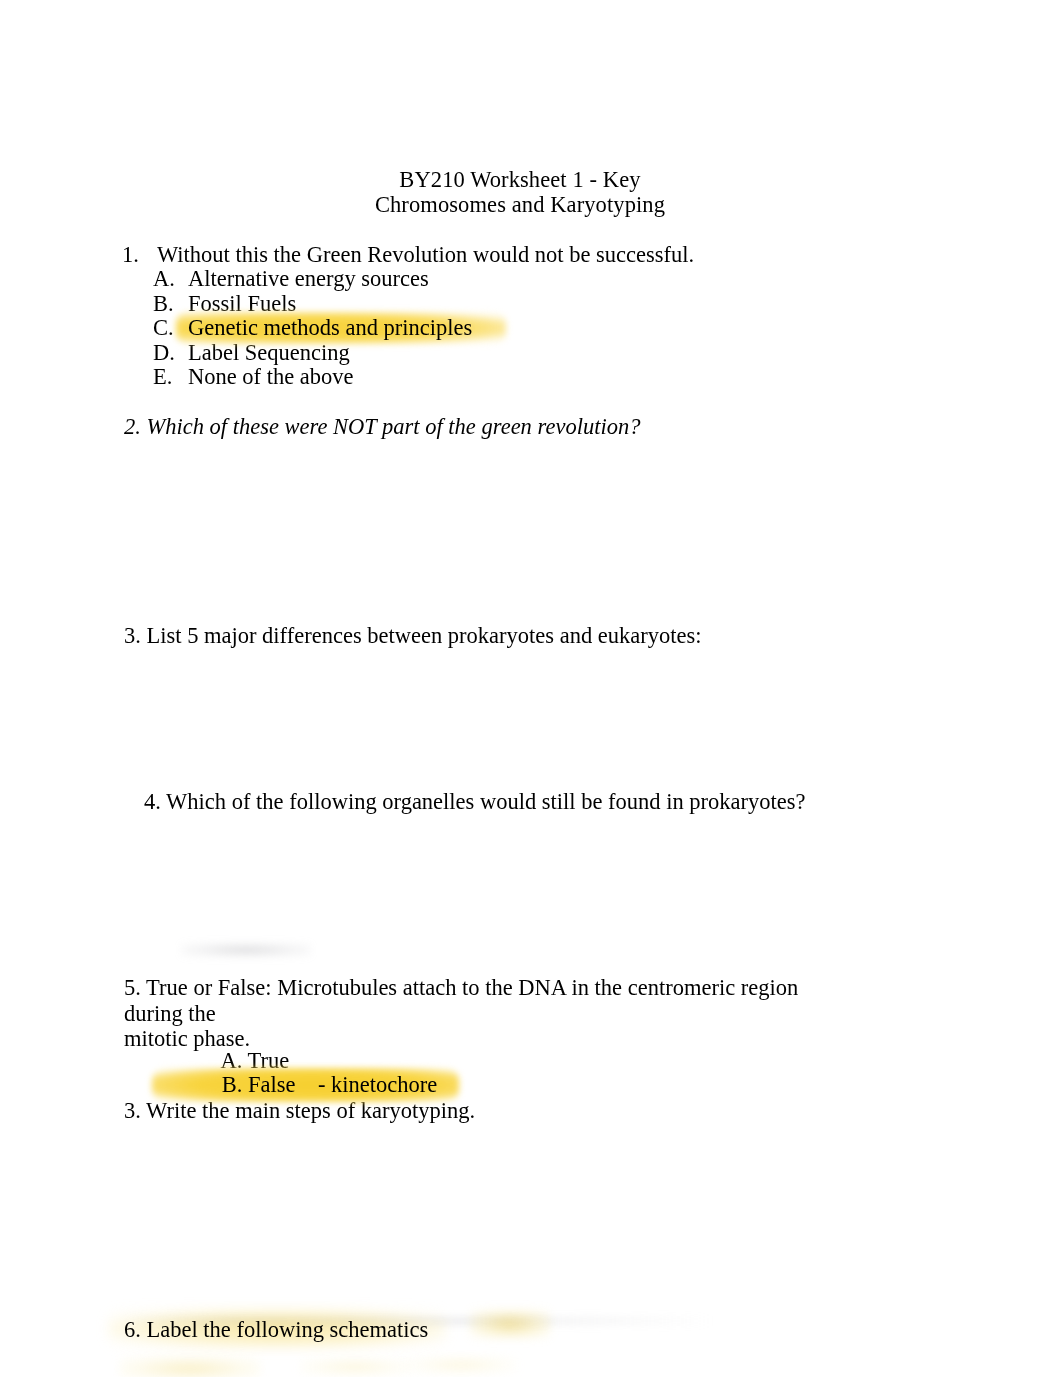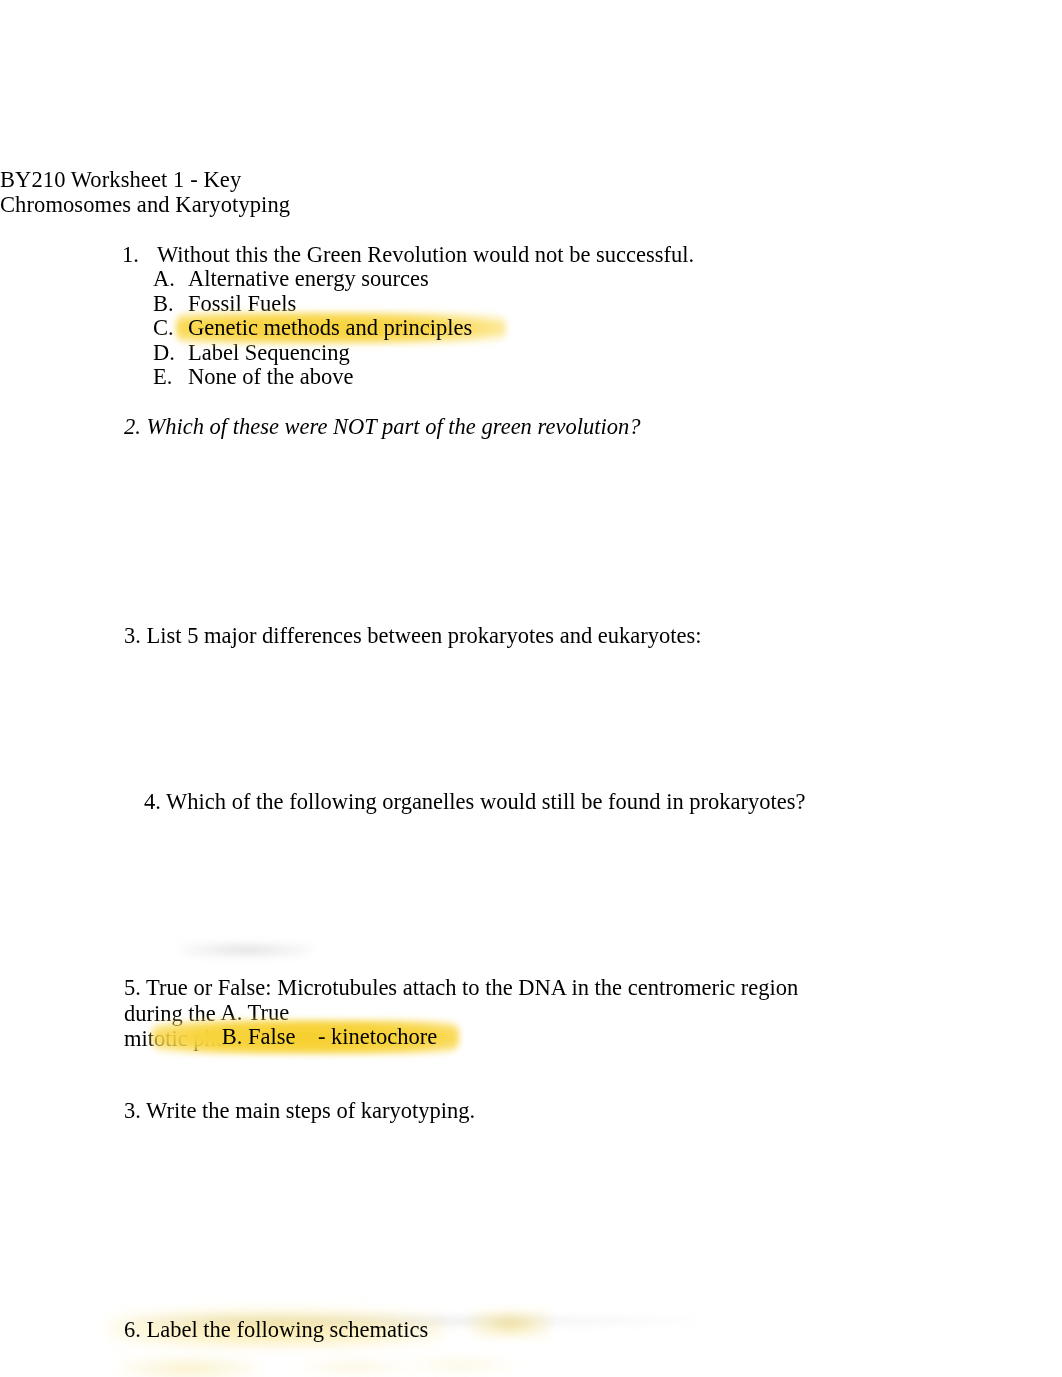--- a/index.html
+++ b/index.html
@@ -19,20 +19,21 @@
     background: #ffffff;
     overflow: hidden;
   }
 
   
   .doc-title {
     position: absolute;
     left: 0;
     top: 168px;
     width: 1040px;
+    text-align: center;
     font-size: 22.5px;
     line-height: 24.5px;
     letter-spacing: 0.1px;
   }
   .doc-title .line { display: block; }
 
   
   .qtext {
     position: absolute;
     font-size: 22.5px;
@@ -124,21 +125,21 @@
                 rgba(247,218,96,0.30) 50%,
                 rgba(252,240,190,0.12) 78%,
                 rgba(255,255,255,0) 100%);
     filter: blur(6px);
   }
 
   
   .q5-options {
     position: absolute;
     left: 188px;
-    top: 976px;
+    top: 1024px;
     font-size: 22.5px;
     line-height: 24.5px;
   }
   .q5-options .opt-row { display: block; height: 24.5px; white-space: pre; }
 
   
   .artifact {
     position: absolute;
     pointer-events: none;
   }

